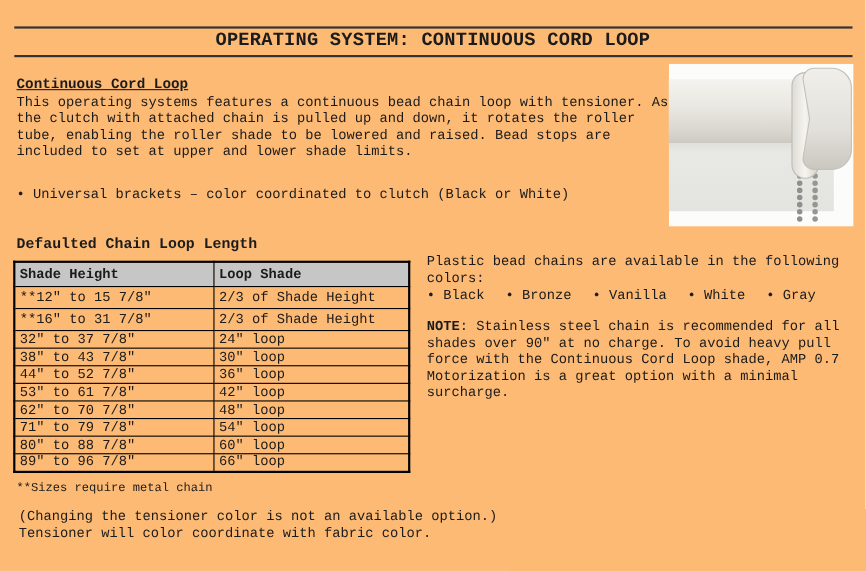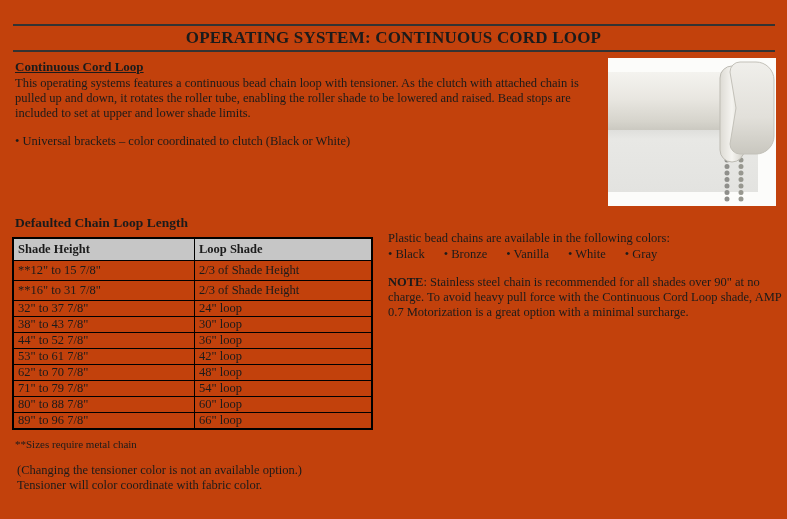--- a/index.html
+++ b/index.html
@@ -1,37 +1,37 @@
 <!DOCTYPE html>
 <html><head>
 <meta charset="utf-8">
 <style>
   html,body{margin:0;padding:0;background:#ffffff;}
   #page{
     position:relative;
     width:787px;height:519px;
-    background:#c2410c;
-    font-family:Liberation Serif, serif;
+    background:#fdba74;
+    font-family:Liberation Mono, monospace;
     color:#1b1b1b;
     overflow:hidden;
   }
   .abs{position:absolute;}
   .rule{left:13px;width:762px;height:2px;background:#333333;}
   #rule-top{top:24px;}
   #rule-bottom{top:50px;}
   #page-title{
     top:28px;left:0;width:787px;
     text-align:center;
     font-size:17px;font-weight:bold;
     letter-spacing:0.2px;
   }
-  #intro{top:59px;left:15px;width:600px;font-size:12.5px;line-height:15px;}
+  #intro{top:69px;left:15px;width:600px;font-size:12.5px;line-height:15px;}
   #intro-heading{font-weight:bold;text-decoration:underline;font-size:13px;margin-bottom:2px;}
   #intro-body{width:598px;}
-  #intro-bullet{margin-top:13px;}
+  #intro-bullet{margin-top:24px;}
   
   #photo{top:58px;left:608px;width:168px;height:148px;}
   
   #table-heading{top:215px;left:15px;font-size:13.5px;font-weight:bold;}
   #loop-table{
     top:237px;left:12px;
     border-collapse:collapse;
     font-size:12.5px;
   }
   #loop-table th,#loop-table td{

